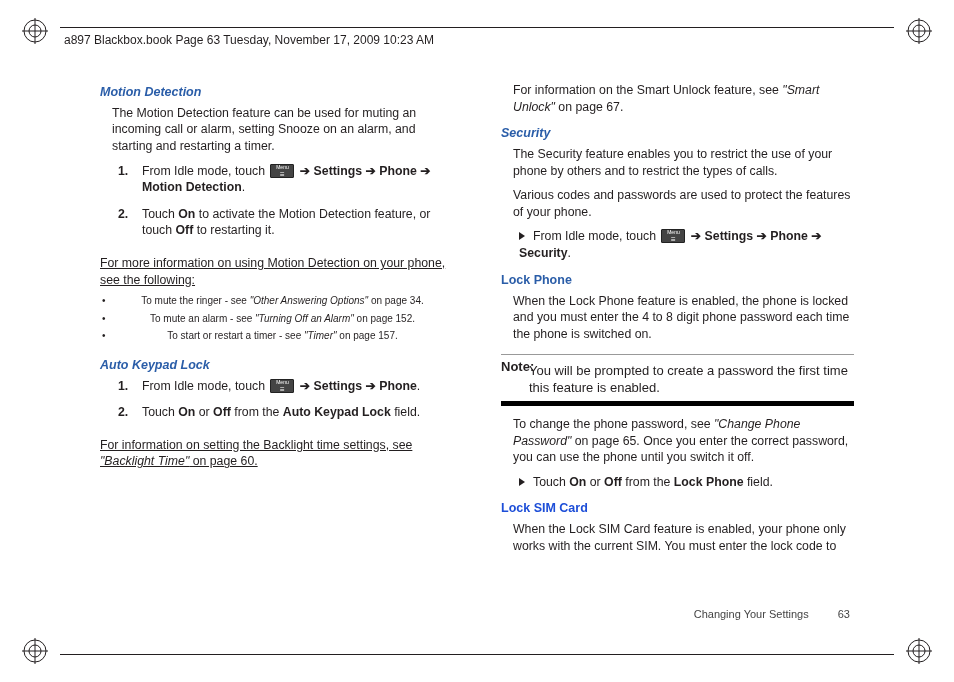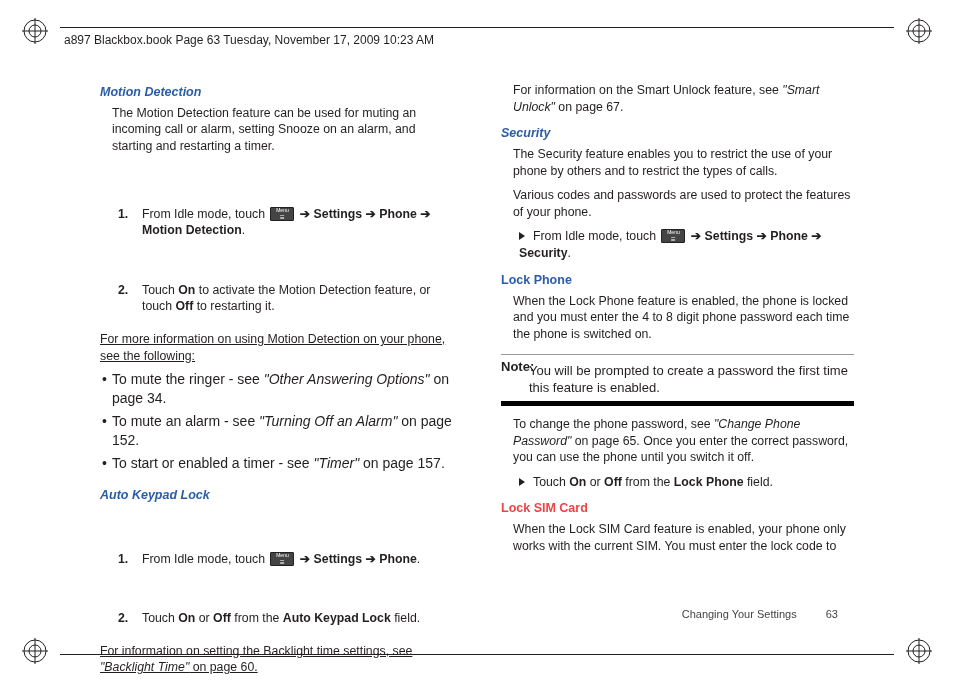--- a/index.html
+++ b/index.html
@@ -71,38 +71,38 @@
       list-style: none;
       margin: 0 0 6px 18px;
       counter-reset: step;
     }
     ol.steps li {
       counter-increment: step;
       position: relative;
       padding-left: 24px;
       margin-bottom: 10px;
       font-size: 12.3px;
-      margin-top: 43px;
     }
     ol.steps li::before {
       content: counter(step) ".";
       position: absolute;
       left: 0;
       font-weight: bold;
       font-size: 12.3px;
     }
     .bullets {
       margin: 2px 0 8px 2px;
     }
     .bullets li {
       list-style: none;
-      font-size: 14px;
+      font-size: 10px;
       margin-bottom: 4px;
       position: relative;
       padding-left: 10px;
+      text-align: center;
     }
     .bullets li::before {
       content: "•";
       position: absolute;
       left: 0;
     }
     .menu-icon {
       display: inline-block;
       width: 24px;
       height: 14px;
@@ -156,21 +156,21 @@
       padding: 4px 0 4px 0;
       margin: 4px 0 10px 0;
       font-size: 13px;
       line-height: 1.3;
     }
     .note-block .nb { font-weight: bold; }
     .note-block .nbody { padding-left: 28px; display: block; margin-top: -13px; }
     .footer-line {
       position: absolute;
       bottom: 0;
-      right: 16px;
+      right: 4px;
       font-size: 11px;
       color: #444;
     }
     .footer-line .pnum {
       display: inline-block;
       margin-left: 26px;
     }
   </style>
 </head>
 <body>
@@ -226,21 +226,21 @@
       <li>
         <span>Touch </span><span class="bold">On</span><span> to activate the Motion Detection feature, or touch </span><span class="bold">Off</span><span> to restarting it.</span>
       </li>
     </ol>
 
     <p class="intro-after">For more information on using Motion Detection on your phone, see the following:</p>
 
     <ul class="bullets">
       <li><span>To mute the ringer - see </span><span class="ital">"Other Answering Options"</span><span> on page 34.</span></li>
       <li><span>To mute an alarm - see </span><span class="ital">"Turning Off an Alarm"</span><span> on page 152.</span></li>
-      <li><span>To start or enabled a timer - see </span><span class="ital">"Timer"</span><span> on page 157.</span></li>
+      <li><span>To start or restart a timer - see </span><span class="ital">"Timer"</span><span> on page 157.</span></li>
     </ul>
 
     <div class="h-blue">Auto Keypad Lock</div>
 
     <ol class="steps">
       <li>
         <span>From Idle mode, touch </span><span class="menu-icon"></span><span class="bold"> ➔ Settings ➔ Phone</span><span>.</span>
       </li>
       <li>
         <span>Touch </span><span class="bold">On</span><span> or </span><span class="bold">Off</span><span> from the </span><span class="bold">Auto Keypad Lock</span><span> field.</span>
@@ -275,21 +275,21 @@
     </div>
 
     <p class="body-p">
       <span>To change the phone password, see </span><span class="ital">"Change Phone Password"</span><span> on page 65. Once you enter the correct password, you can use the phone until you switch it off.</span>
     </p>
 
     <p class="tri-line">
       <span class="tri-bullet"></span><span>Touch </span><span class="bold">On</span><span> or </span><span class="bold">Off</span><span> from the </span><span class="bold">Lock Phone</span><span> field.</span>
     </p>
 
-    <div class="h-blue" style="color:#ef4444;font-style:normal">Lock SIM Card</div>
+    <div class="h-blue" style="color:#1d4ed8;font-style:normal">Lock SIM Card</div>
     <p class="body-p">When the Lock SIM Card feature is enabled, your phone only works with the current SIM. You must enter the lock code to</p>
 
     <div class="footer-line">
       <span>Changing Your Settings</span>
       <span class="pnum">63</span>
     </div>
   </div>
 
 </div>
 

